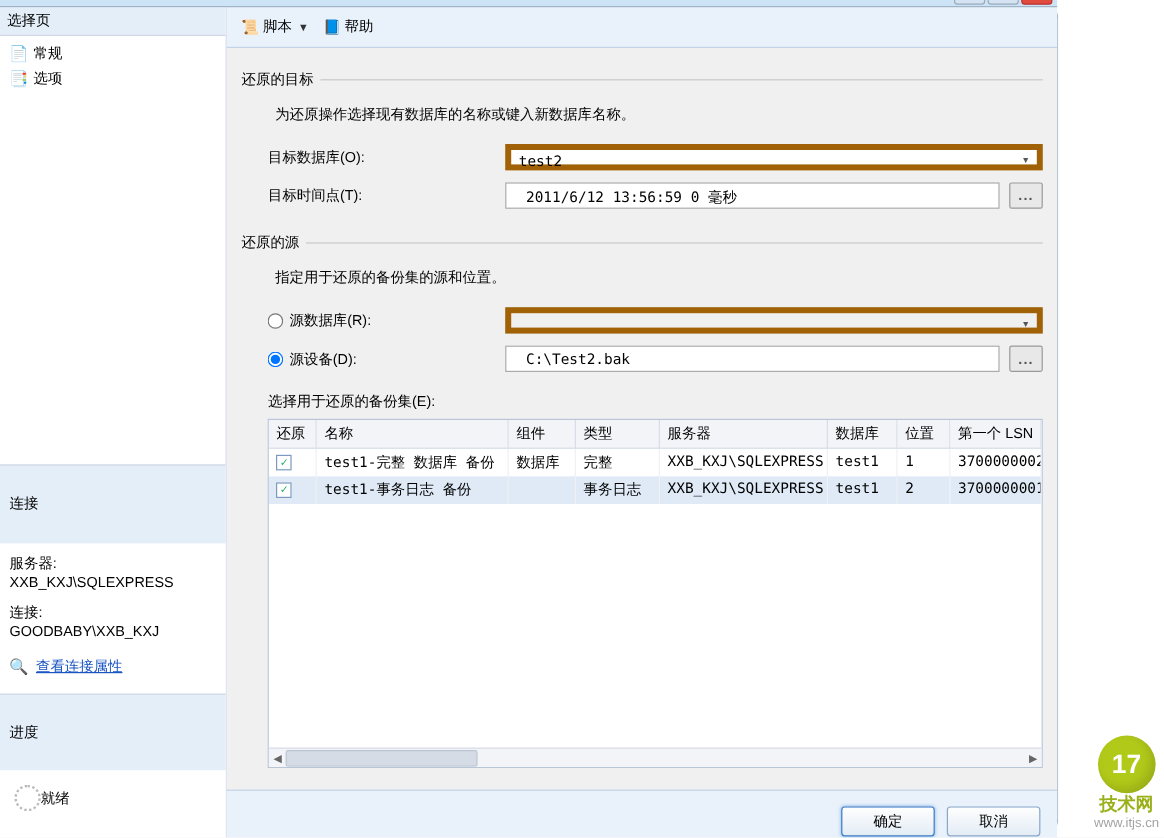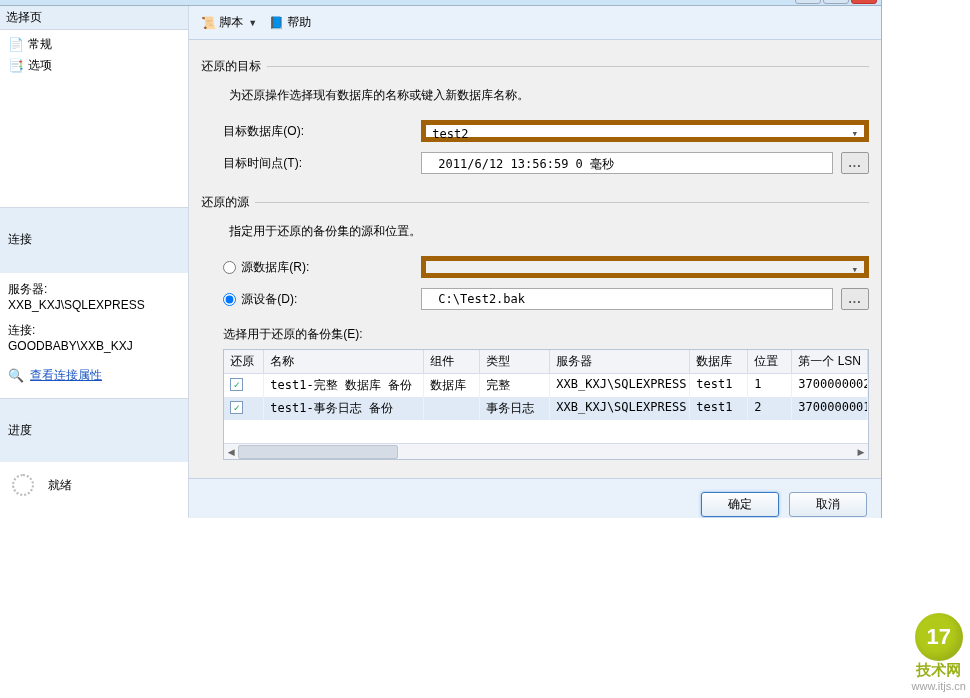--- a/index.html
+++ b/index.html
@@ -6,25 +6,26 @@
   body {
     margin: 0;
     font-family: "Microsoft YaHei", "SimSun", Tahoma, sans-serif;
     font-size: 12px;
     background: #fff;
     color: #000;
     overflow: hidden;
   }
   .window {
     width: 882px;
-    height: 518px;
+    height: 698px;
     border-right: 1px solid #a0b4c8;
     position: relative;
     display: flex;
     flex-direction: column;
+    border-radius: 16px;
   }
   .titlebar {
     height: 6px;
     background: #cde4f6;
     border-bottom: 1px solid #a0b4c8;
     display: flex;
     align-items: center;
     padding: 0 6px;
     position: relative;
   }
@@ -373,21 +374,21 @@
         <div style="height:14px;"></div>
         <div style="display:flex;align-items:center;gap:6px;">
           <span class="side-icon">🔍</span>
           <span class="link">查看连接属性</span>
         </div>
       </div>
 
       <div class="side-bottom">
         <span>进度</span>
       </div>
-      <div style="padding:12px 8px 22px 12px; background:#fff; display:flex; align-items:center; gap:14px;">
+      <div style="padding:12px 8px 22px 12px; background:#fff; display:flex; align-items:center; ">
         <span class="progress-icon"></span>
         <span>就绪</span>
       </div>
     </div>
 
     <div class="main">
 
       <div class="toolbar">
         <div class="tbtn">
           <span>📜</span>

